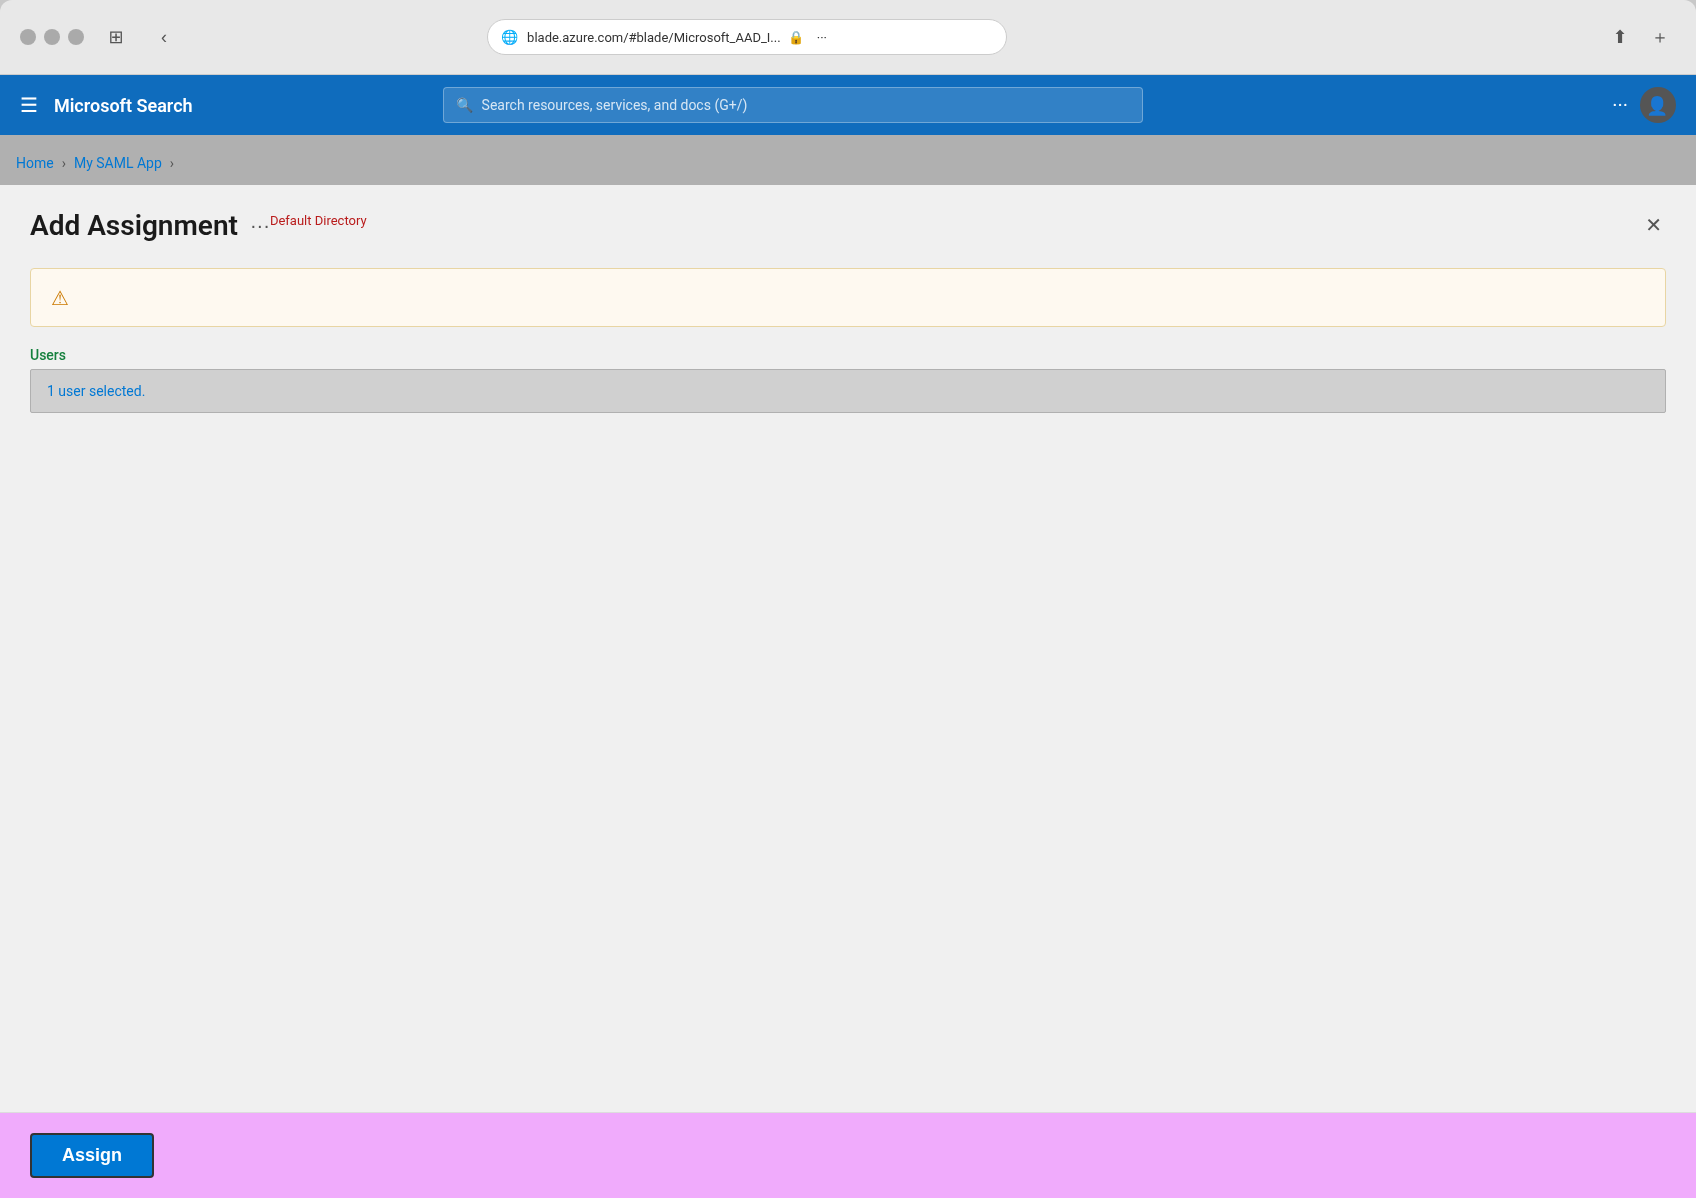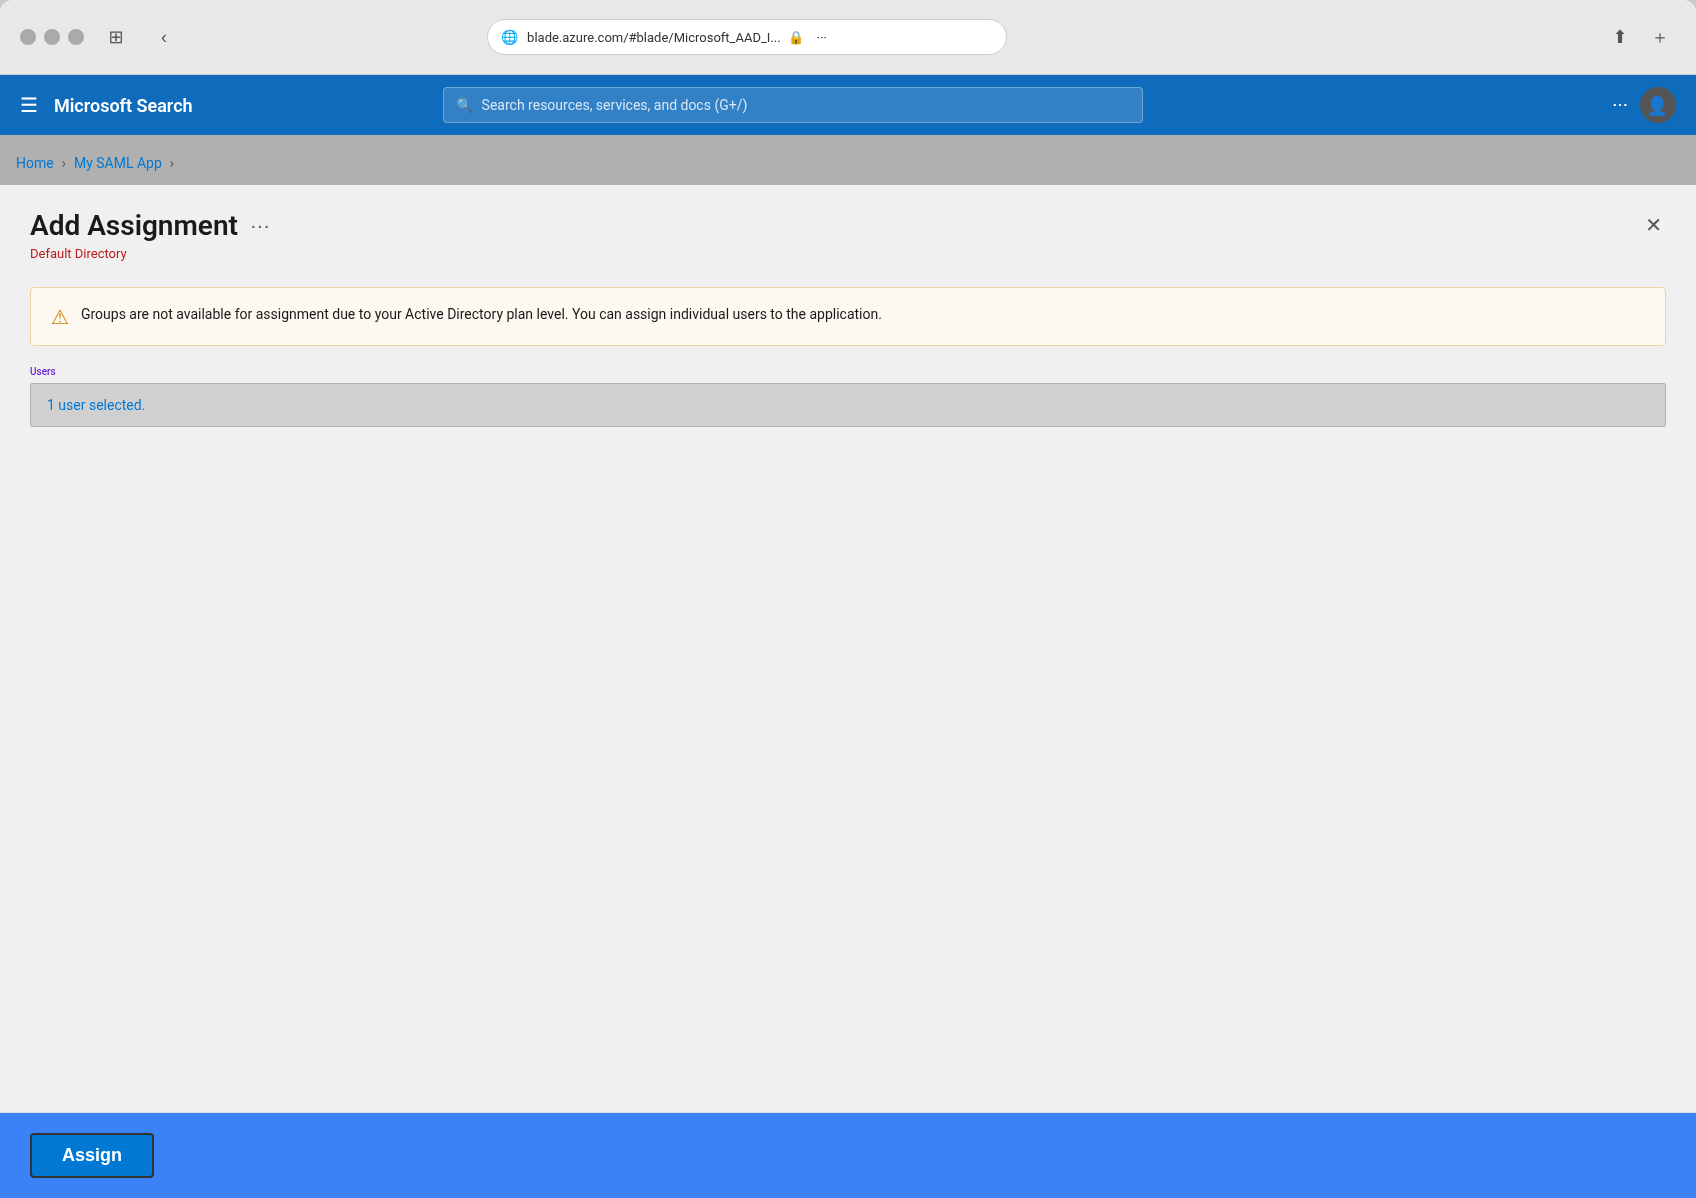--- a/index.html
+++ b/index.html
@@ -172,21 +172,20 @@
 
     .panel-header {
       padding: 24px 30px 16px 30px;
       display: flex;
       align-items: flex-start;
       justify-content: space-between;
       background: #f0f0f0;
     }
     .panel-title-area {
       display: flex;
-      flex-direction: column;
     }
     .panel-title-row {
       display: flex;
       align-items: center;
       gap: 12px;
     }
     .panel-title {
       font-size: 28px;
       font-weight: 600;
       color: #1a1a1a;
@@ -233,23 +232,23 @@
       font-size: 14px;
       color: #1a1a1a;
       line-height: 1.5;
     }
 
     
     .users-section {
       margin: 0 30px;
     }
     .section-label {
-      font-size: 10px;
+      font-size: 14px;
       font-weight: 500;
-      color: #6d28d9;
+      color: #15803d;
       margin-bottom: 6px;
     }
     .users-selector {
       background: #d0d0d0;
       border: 1px solid #b0b0b0;
       border-radius: 2px;
       height: 44px;
       display: flex;
       align-items: center;
       padding: 0 16px;
@@ -274,21 +273,21 @@
       padding-left: 2px;
     }
 
     
     .bottom-bar {
       position: absolute;
       bottom: 0;
       left: 0;
       width: 100%;
       padding: 20px 30px;
-      background: #3b82f6;
+      background: #f0abfc;
       border-top: 1px solid #ddd;
     }
     .assign-btn {
       background: #0078d4;
       color: white;
       border: 2px solid #333;
       border-radius: 4px;
       padding: 10px 30px;
       font-size: 18px;
       font-weight: 600;
@@ -349,21 +348,20 @@
           <h1 class="panel-title">Add Assignment</h1>
           <button class="panel-more-btn">···</button>
         </div>
         <span class="panel-subtitle">Default Directory</span>
       </div>
       <button class="close-btn">✕</button>
     </div>
 
     <div class="warning-box">
       <span class="warning-icon">⚠</span>
-      <span class="warning-text">Groups are not available for assignment due to your Active Directory plan level. You can assign individual users to the application.</span>
     </div>
 
     <div class="users-section">
       <div class="section-label">Users</div>
       <div class="users-selector">
         <span class="users-selected-text">1 user selected.</span>
       </div>
     </div>
 
 

